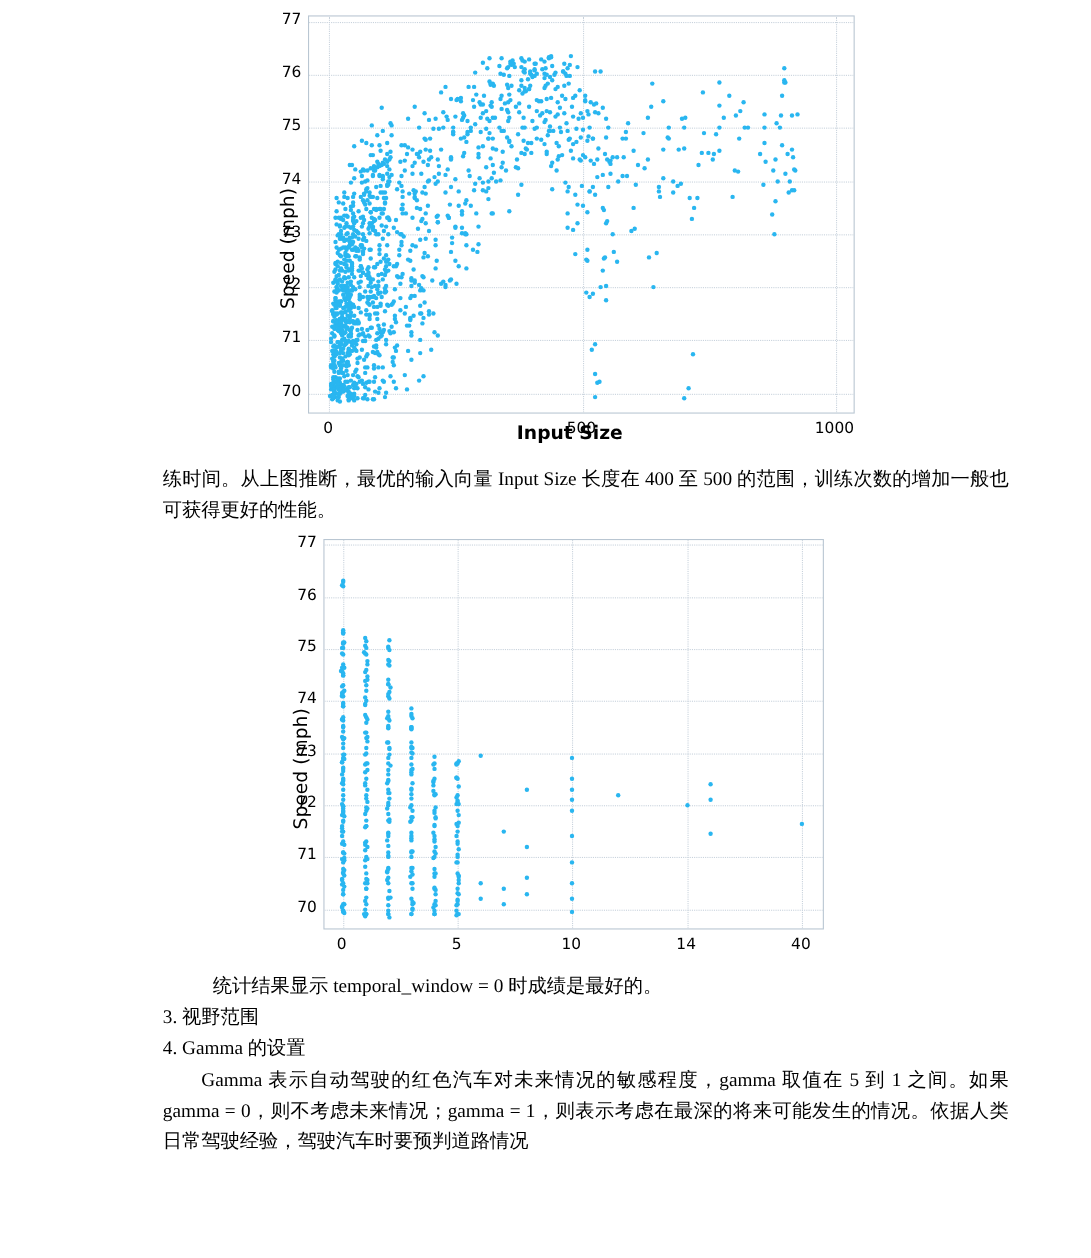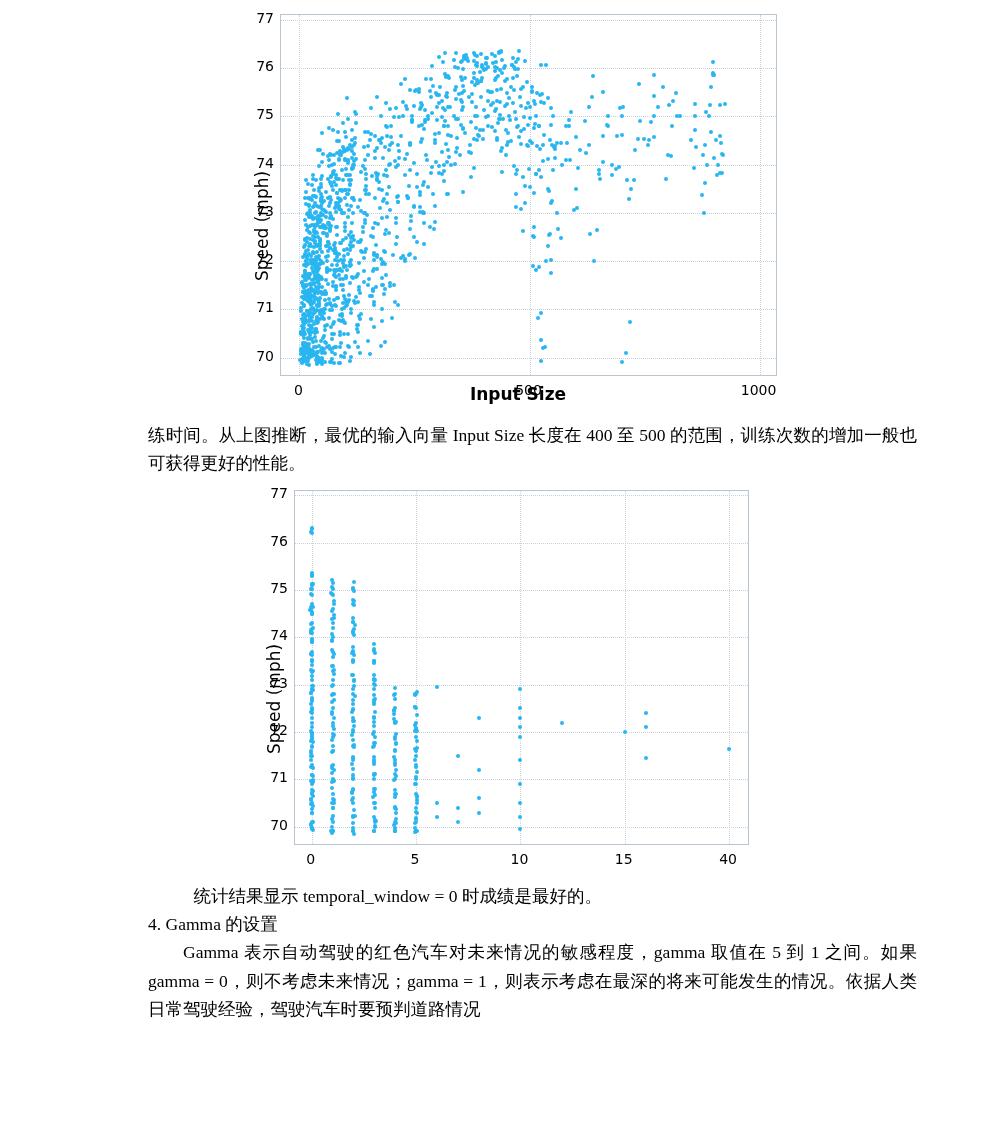--- a/index.html
+++ b/index.html
@@ -2066,30 +2066,31 @@
           <div class="dot" style="left: 118.275px; top: 329.996px; background: rgb(41, 182, 240);"></div>
           <div class="dot" style="left: 119.072px; top: 326.505px; background: rgb(41, 182, 240);"></div>
           <div class="dot" style="left: 120.191px; top: 338.8px; background: rgb(41, 182, 240);"></div>
           <div class="dot" style="left: 117.873px; top: 339.437px; background: rgb(41, 182, 240);"></div>
           <div class="dot" style="left: 117.828px; top: 335.259px; background: rgb(41, 182, 240);"></div>
         </div>
       <div class="axis-title y" id="chart2-ylabel" style="left:14px;top:272px;">Speed (mph)</div>
     <div class="tick-label x" style="left: 30.6972px; top: 369px; width: 60px;">0</div>
         <div class="tick-label x" style="left: 135.055px; top: 369px; width: 60px;">5</div>
         <div class="tick-label x" style="left: 239.413px; top: 369px; width: 60px;">10</div>
-        <div class="tick-label x" style="left: 343.771px; top: 369px; width: 60px;">15</div>
+        <div class="tick-label x" style="left: 343.771px; top: 369px; width: 60px;">14</div>
         <div class="tick-label x" style="left: 448.128px; top: 369px; width: 60px;">40</div>
         <div class="tick-label y" style="left: 2px; top: 335.067px; width: 36px;">70</div>
         <div class="tick-label y" style="left: 2px; top: 287.733px; width: 36px;">71</div>
         <div class="tick-label y" style="left: 2px; top: 240.4px; width: 36px;">72</div>
         <div class="tick-label y" style="left: 2px; top: 193.067px; width: 36px;">73</div>
         <div class="tick-label y" style="left: 2px; top: 145.733px; width: 36px;">74</div>
         <div class="tick-label y" style="left: 2px; top: 98.4px; width: 36px;">75</div>
         <div class="tick-label y" style="left: 2px; top: 51.0667px; width: 36px;">76</div>
         <div class="tick-label y" style="left: 2px; top: 3.73333px; width: 36px;">77</div>
       </div>
   </div>
 
   <div class="caption-center">统计结果显示 temporal_window = 0 时成绩是最好的。</div>
+  <div class="heading-line">3. 视野范围</div>
   <div class="heading-line">4. Gamma 的设置</div>
   <div class="body-text txt-block txt-indent">Gamma 表示自动驾驶的红色汽车对未来情况的敏感程度，gamma 取值在 5 到 1 之间。如果 gamma = 0，则不考虑未来情况；gamma = 1，则表示考虑在最深的将来可能发生的情况。依据人类日常驾驶经验，驾驶汽车时要预判道路情况</div>
 
 </div>
 
 </body></html>

